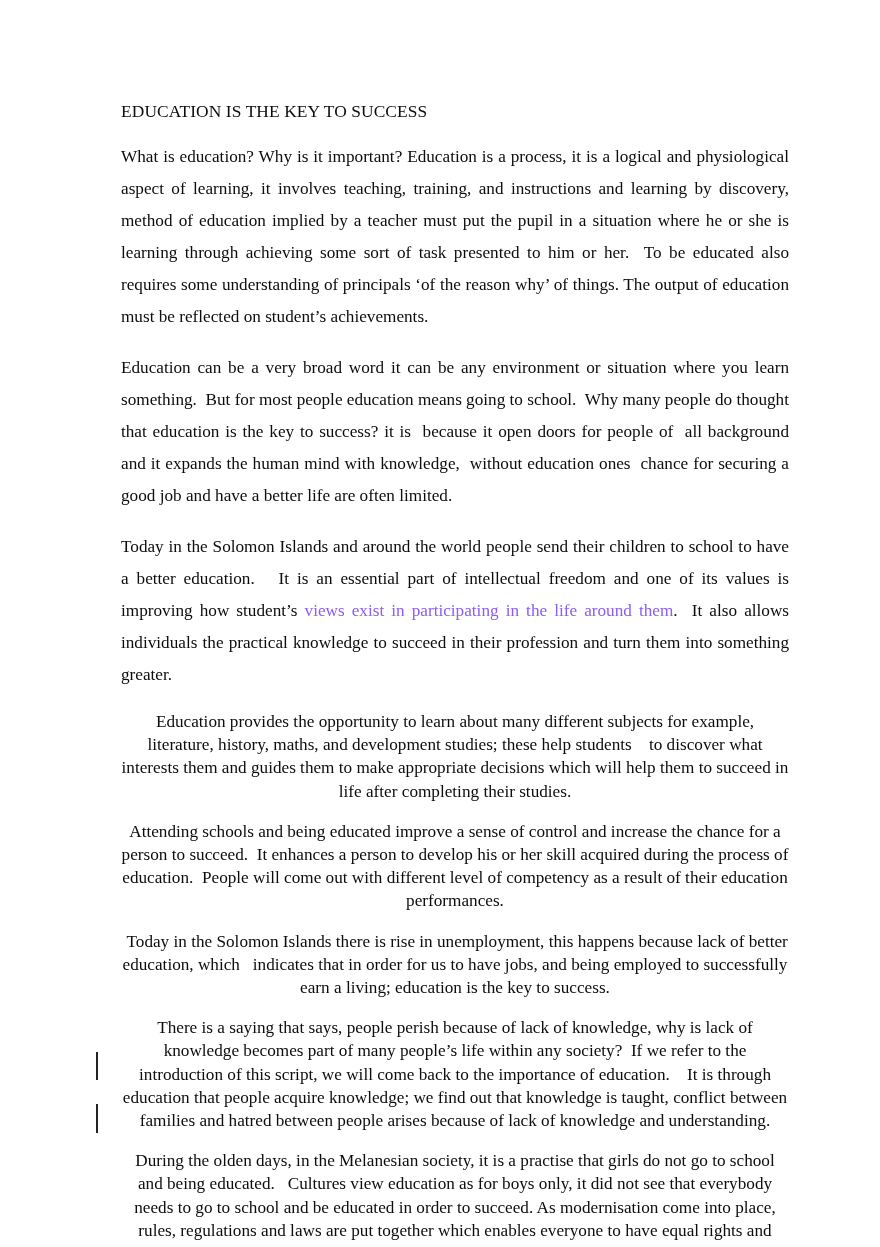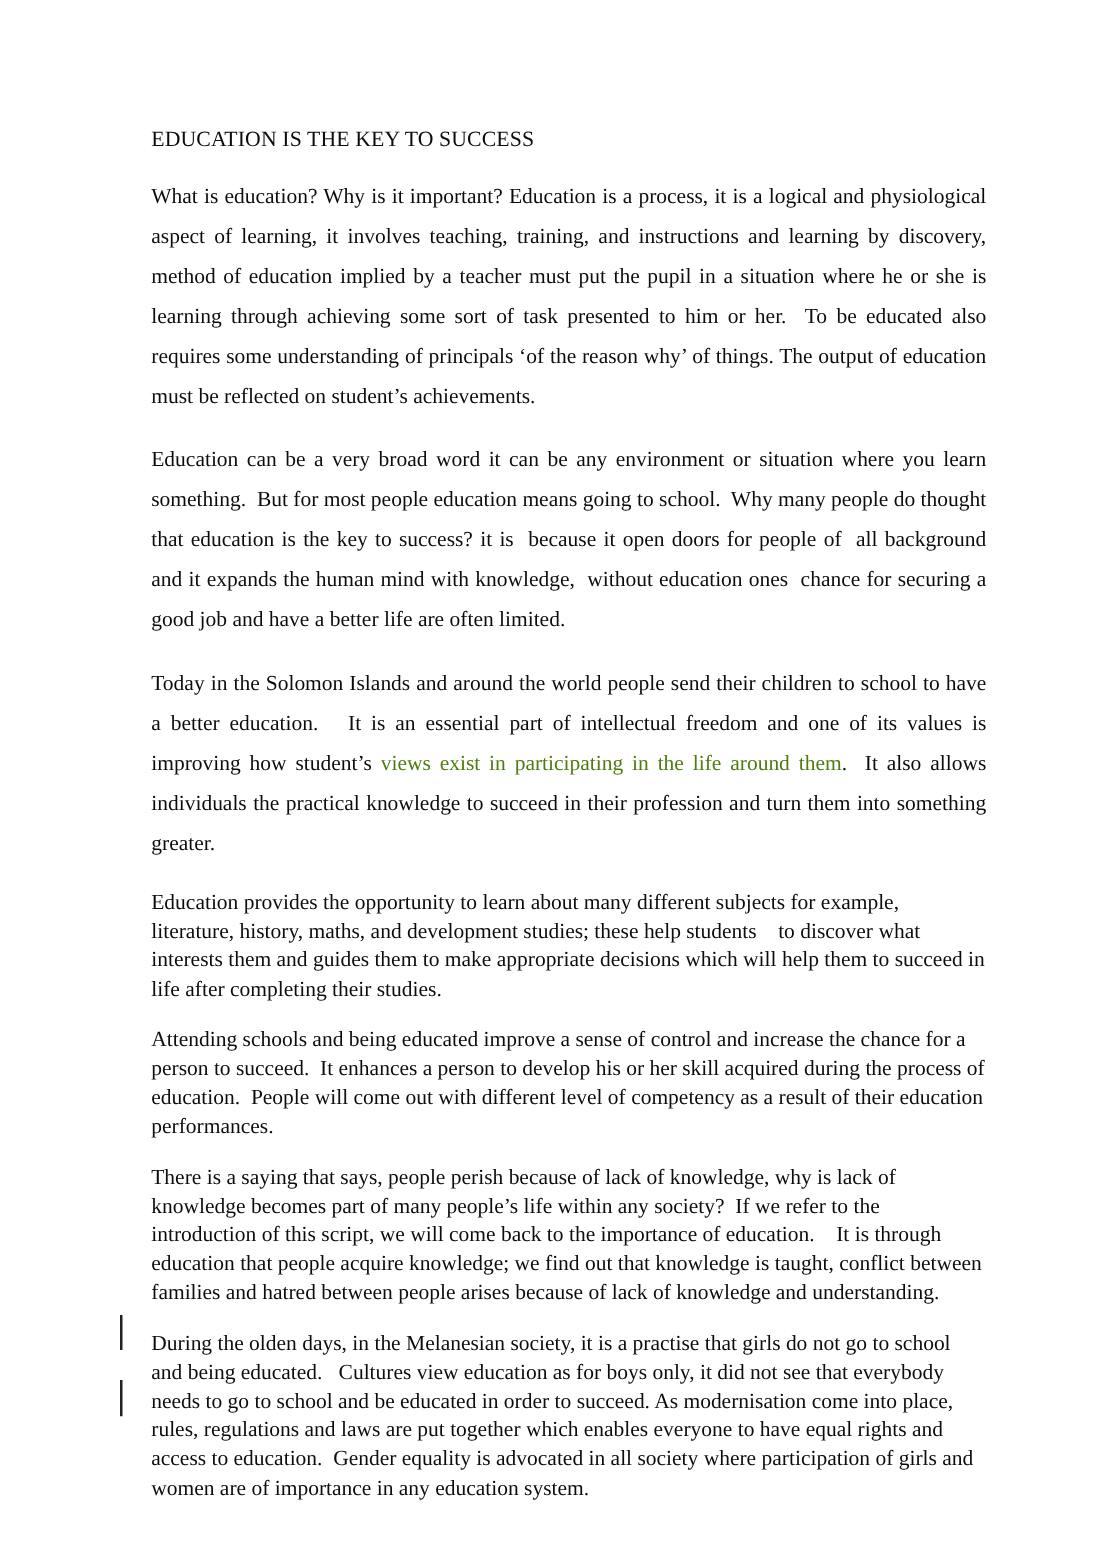--- a/index.html
+++ b/index.html
@@ -37,42 +37,42 @@
     letter-spacing: 0.1px;
     font-weight: 400;
     margin: 0 0 19px 0;
     white-space: nowrap;
   }
 
   p.para {
     margin: 0 0 18px 0;
     font-size: 17.2px;
     line-height: 23.2px;
-    text-align: left;
+    text-align: center;
     white-space: pre-wrap;
     hyphens: none;
     -webkit-hyphens: none;
   }
 
   
   p.para.justify {
     text-align: justify;
     text-justify: inter-word;
     margin-bottom: 19px;
     line-height: 32px;
   }
 
   
   p.para.ragged {
     margin-bottom: 17px;
     line-height: 23.2px;
   }
 
   .green {
-    color: #4d7c0f;
+    color: #8b5cf6;
   }
 
   
   .change-bar {
     position: absolute;
     width: 1.6px;
     background: #222222;
   }
   #change-bar-1 {
     left: 96px;
@@ -97,20 +97,21 @@
     <p class="para justify">What is education? Why is it important? Education is a process, it is a logical and physiological aspect of learning, it involves teaching, training, and instructions and learning by discovery, method of education implied by a teacher must put the pupil in a situation where he or she is learning through achieving some sort of task presented to him or her.  To be educated also requires some understanding of principals ‘of the reason why’ of things. The output of education must be reflected on student’s achievements.</p>
 
     <p class="para justify">Education can be a very broad word it can be any environment or situation where you learn something.  But for most people education means going to school.  Why many people do thought that education is the key to success? it is  because it open doors for people of  all background and it expands the human mind with knowledge,  without education ones  chance for securing a good job and have a better life are often limited.</p>
 
     <p class="para justify"><span>Today in the Solomon Islands and around the world people send their children to school to have a better education.   It is an essential part of intellectual freedom and one of its values is improving how student’s </span><span class="green">views exist in participating in the life around them</span><span>.  It also allows individuals the practical knowledge to succeed in their profession and turn them into something greater.</span></p>
 
     <p class="para ragged">Education provides the opportunity to learn about many different subjects for example, literature, history, maths, and development studies; these help students    to discover what interests them and guides them to make appropriate decisions which will help them to succeed in life after completing their studies.</p>
 
     <p class="para ragged">Attending schools and being educated improve a sense of control and increase the chance for a person to succeed.  It enhances a person to develop his or her skill acquired during the process of education.  People will come out with different level of competency as a result of their education performances.</p>
 
+    <p class="para ragged"> Today in the Solomon Islands there is rise in unemployment, this happens because lack of better education, which   indicates that in order for us to have jobs, and being employed to successfully earn a living; education is the key to success.</p>
 
     <p class="para ragged">There is a saying that says, people perish because of lack of knowledge, why is lack of knowledge becomes part of many people’s life within any society?  If we refer to the introduction of this script, we will come back to the importance of education.    It is through education that people acquire knowledge; we find out that knowledge is taught, conflict between families and hatred between people arises because of lack of knowledge and understanding.</p>
 
     <p class="para ragged">During the olden days, in the Melanesian society, it is a practise that girls do not go to school and being educated.   Cultures view education as for boys only, it did not see that everybody needs to go to school and be educated in order to succeed. As modernisation come into place, rules, regulations and laws are put together which enables everyone to have equal rights and access to education.  Gender equality is advocated in all society where participation of girls and women are of importance in any education system.</p>
 
   </div>
 
   <div class="change-bar" id="change-bar-1"></div>
   <div class="change-bar" id="change-bar-2"></div>
 

